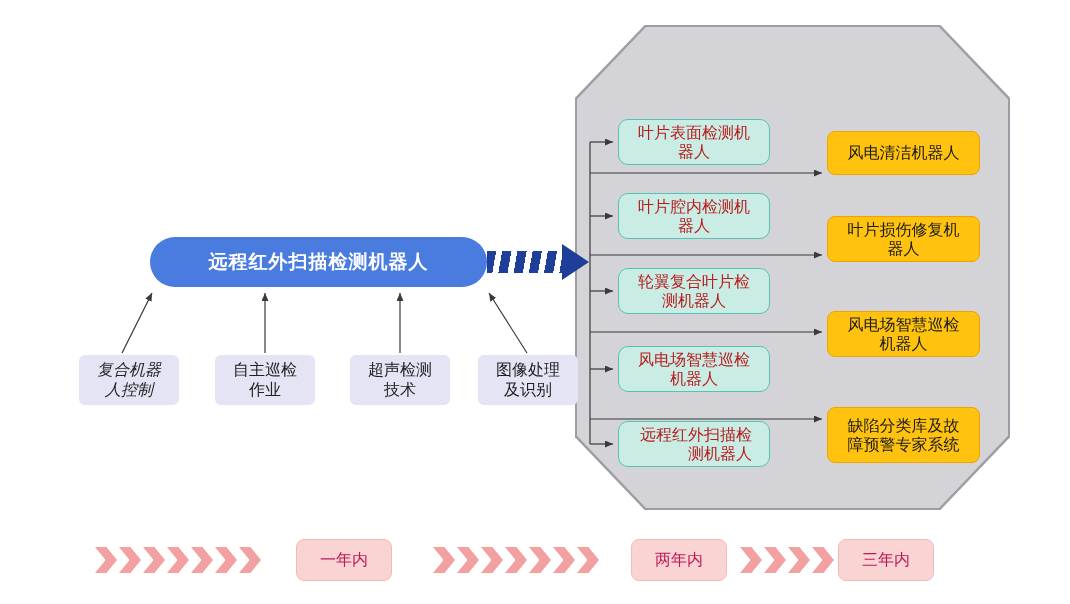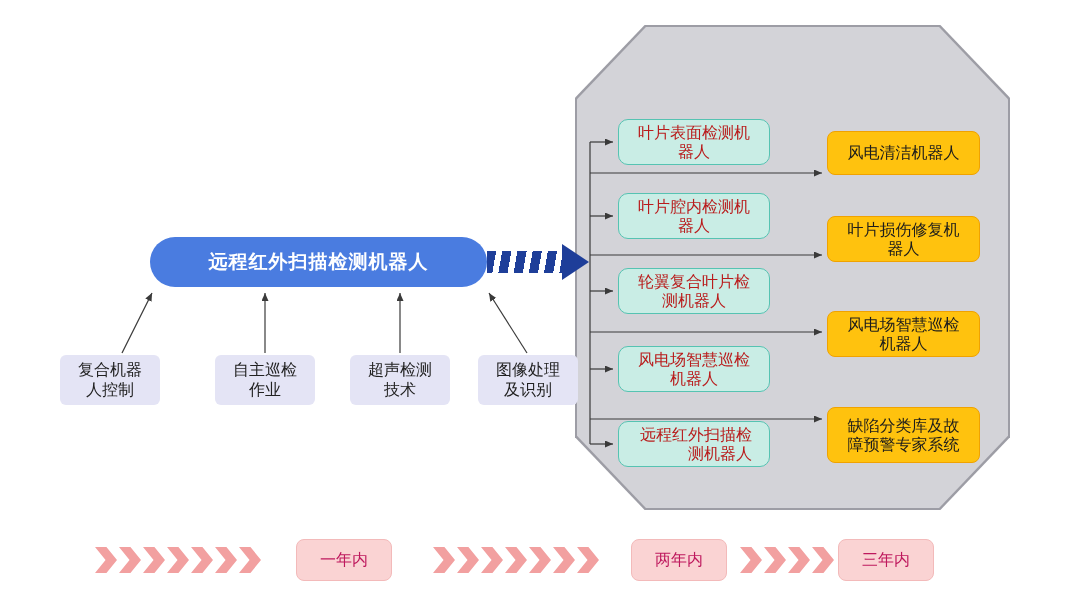--- a/index.html
+++ b/index.html
@@ -51,21 +51,21 @@
   }
   
   .tech-box{
     position:absolute;top:355px;width:100px;height:50px;
     background:#e4e4f5;border-radius:6px;
     display:flex;align-items:center;justify-content:center;text-align:center;
     font-size:16px;line-height:1.25;color:#222;padding:0 16px;box-sizing:content-box;
     z-index:3;
   }
   .tech-box{width:68px;padding:0 16px;}
-  .t1{left:60px;}.t2{left:215px;}.t3{left:350px;}.t4{left:478px;}
+  .t1{left:79px;font-style:italic;}.t2{left:215px;}.t3{left:350px;}.t4{left:478px;}
   
   .robot-box{
     position:absolute;left:618px;width:152px;height:46px;box-sizing:border-box;
     background:#c9ede5;border:1.5px solid #56c3b2;border-radius:10px;
     display:flex;align-items:center;justify-content:center;text-align:center;
     font-size:16px;line-height:1.2;color:#b91c1c;padding:0 17px;
     z-index:3;
   }
   .r1{top:119px;}.r2{top:193px;}.r3{top:268px;}.r4{top:346px;}.r5{top:421px;text-align:right;}
   

